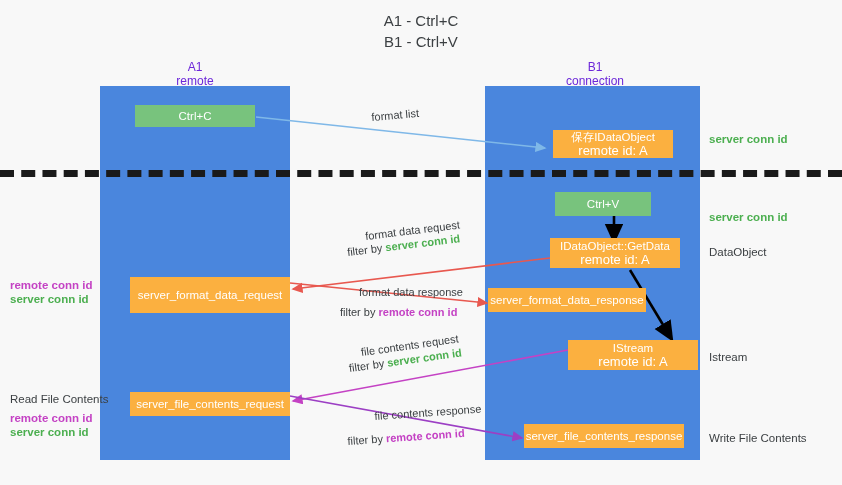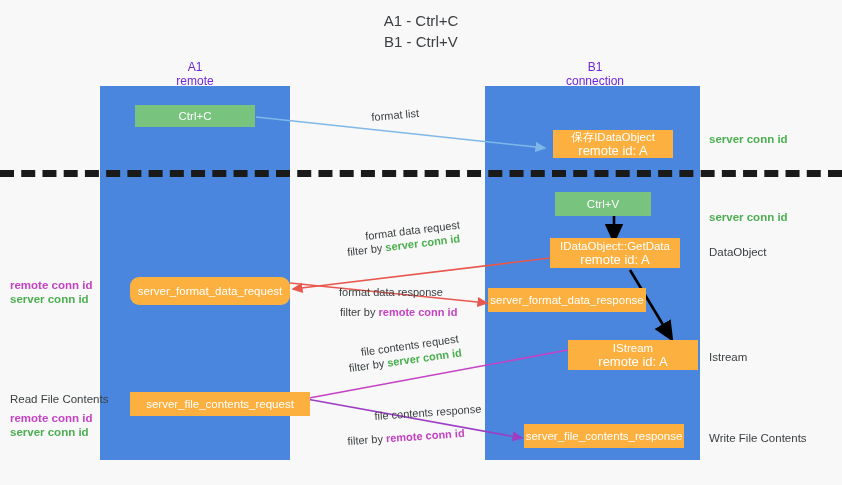--- a/index.html
+++ b/index.html
@@ -126,34 +126,34 @@
 
   <div class="box green" style="left:555px;top:180px;width:96px;height:24px;margin-top:12px;">
     <div>Ctrl+V</div>
   </div>
 
   <div class="box orange" style="left:550px;top:238px;width:130px;height:30px;">
     <div>IDataObject::GetData</div>
     <div class="l2">remote id: A</div>
   </div>
 
-  <div class="box orange" style="left:130px;top:277px;width:160px;height:28px;border-radius:9px;">
+  <div class="box orange" style="left:130px;top:277px;width:160px;height:36px;">
     <div>server_format_data_request</div>
   </div>
 
   <div class="box orange" style="left:488px;top:288px;width:158px;height:24px;">
     <div>server_format_data_response</div>
   </div>
 
   <div class="box orange" style="left:568px;top:340px;width:130px;height:30px;">
     <div>IStream</div>
     <div class="l2">remote id: A</div>
   </div>
 
-  <div class="box orange" style="left:130px;top:392px;width:180px;height:24px;">
+  <div class="box orange" style="left:130px;top:392px;width:160px;height:24px;">
     <div>server_file_contents_request</div>
   </div>
 
   <div class="box orange" style="left:524px;top:424px;width:160px;height:24px;">
     <div>server_file_contents_response</div>
   </div>
 
   <div class="sidelabel lbl-green" style="left:709px;top:132px;">server conn id</div>
 
   <div class="sidelabel lbl-green" style="left:709px;top:210px;">server conn id</div>
@@ -171,21 +171,21 @@
   <div class="sidelabel lbl-magenta" style="left:10px;top:411px;">remote conn id</div>
   <div class="sidelabel lbl-green" style="left:10px;top:425px;">server conn id</div>
 
   <div class="cap rot-up" style="left:372px;top:110px;transform:rotate(-5deg);">format list</div>
 
   <div class="cap rot-up" style="left:366px;top:229px;transform:rotate(-7deg);">format data request</div>
   <div class="cap rot-up" style="left:348px;top:245px;transform:rotate(-7deg);">
     <span>filter by </span><span class="g">server conn id</span>
   </div>
 
-  <div class="cap" style="left:339px;top:285px;">format data response</div>
+  <div class="cap" style="left:359px;top:285px;">format data response</div>
   <div class="cap" style="left:340px;top:305px;">
     <span>filter by </span><span class="m">remote conn id</span>
   </div>
 
   <div class="cap rot-up" style="left:362px;top:345px;transform:rotate(-8deg);">file contents request</div>
   <div class="cap rot-up" style="left:350px;top:361px;transform:rotate(-8deg);">
     <span>filter by </span><span class="g">server conn id</span>
   </div>
 
   <div class="cap rot-up" style="left:375px;top:409px;transform:rotate(-4deg);">file contents response</div>

